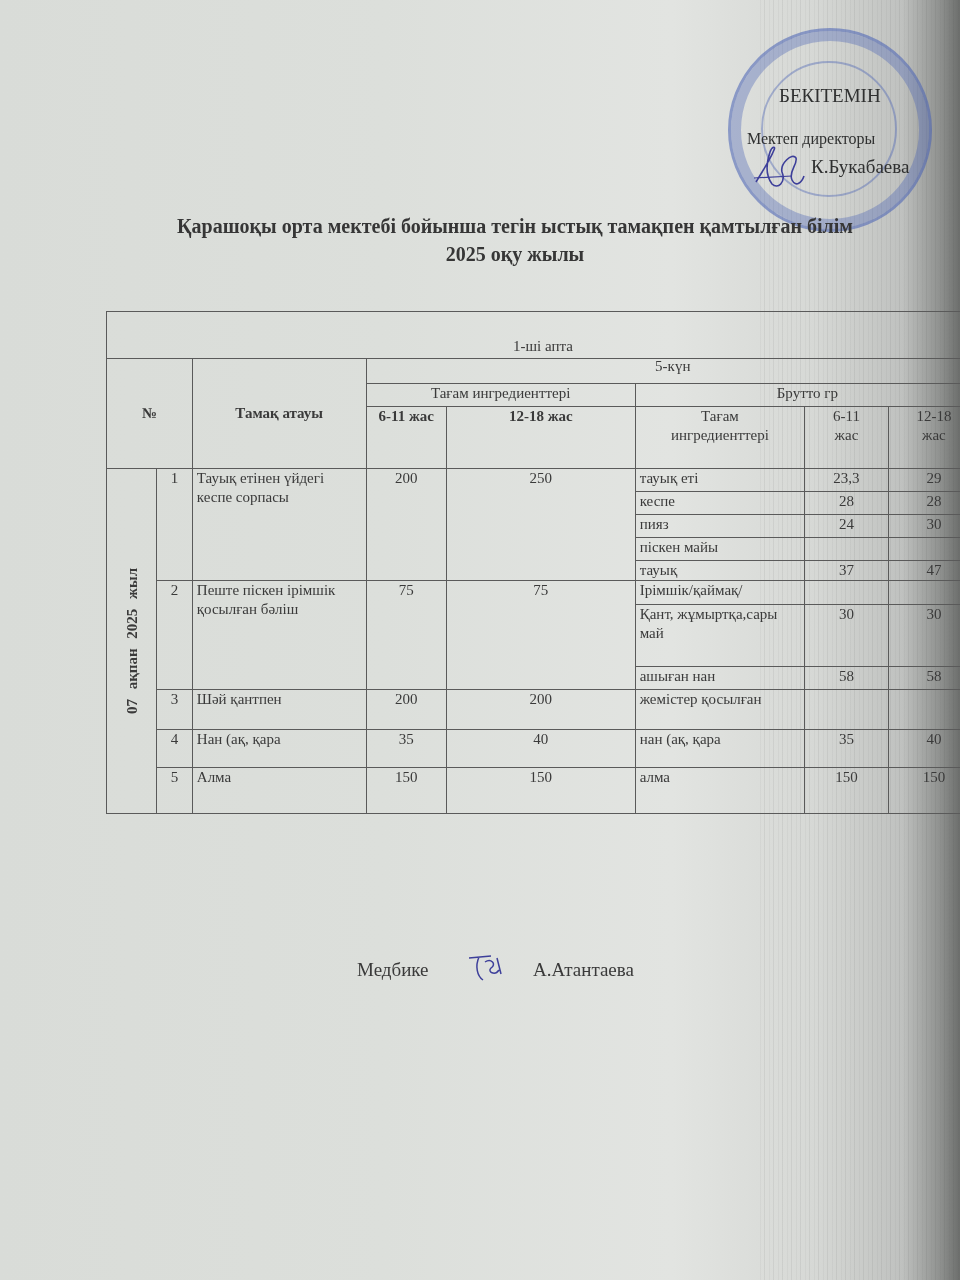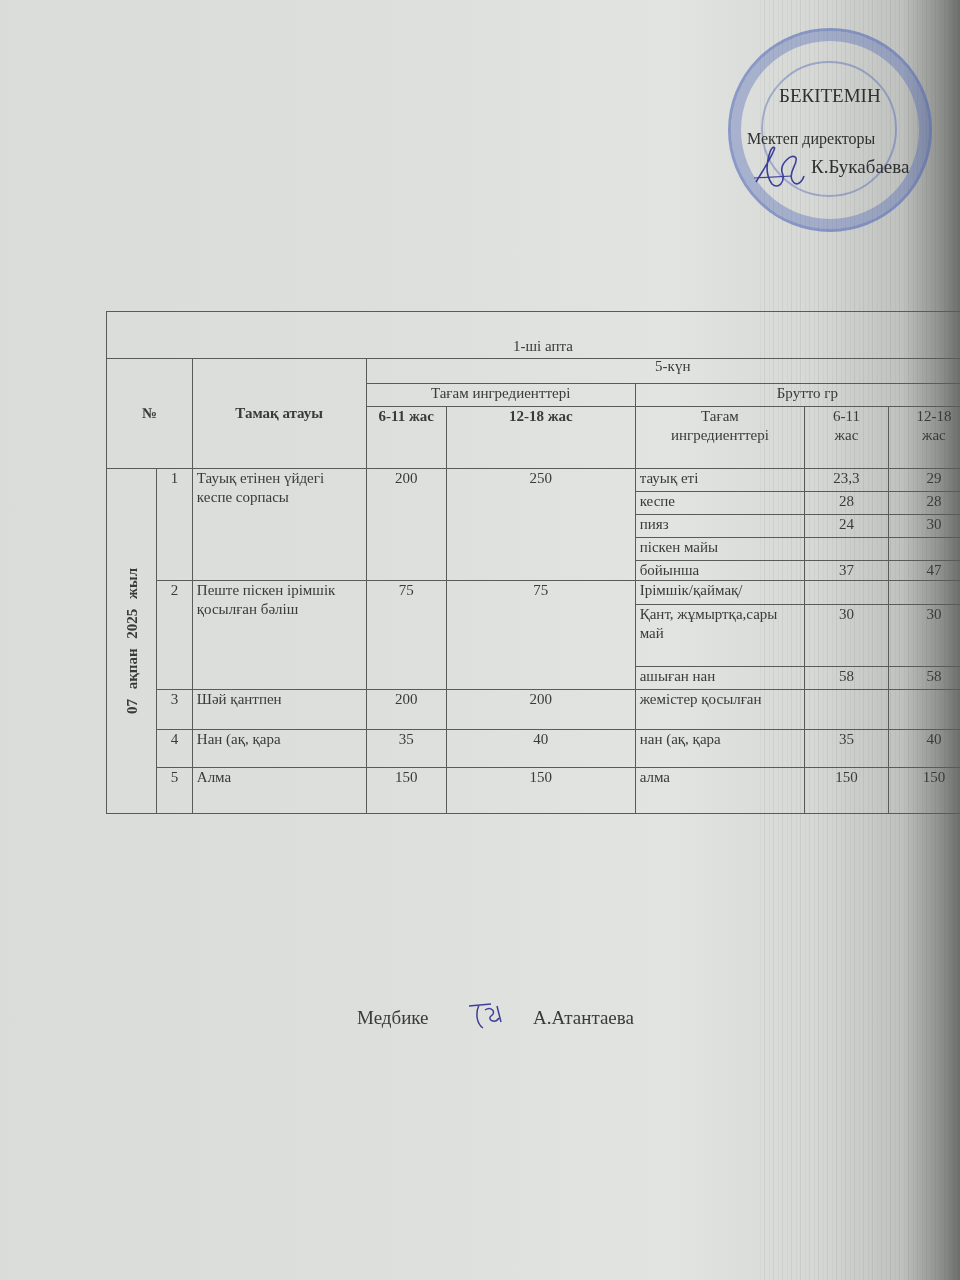--- a/index.html
+++ b/index.html
@@ -38,21 +38,21 @@
   }
   table.menu td { border:1px solid #5a5a5a; padding:0 4px; vertical-align:top; line-height:19px; }
   .c { text-align:center; }
   .b { font-weight:bold; }
   .rot-cell { position:relative; padding:0 !important; }
   .rot-text {
     position:absolute; left:50%; top:50%; transform: translate(-50%,-50%) rotate(-90deg);
     white-space:nowrap; font-weight:bold; font-size:15px; word-spacing:6px;
   }
   .sigs { position:absolute; left:357px; top:958px; font-size:19px; line-height:23px; color:#3a3a3a; }
-  .sig-row { position:relative; height:23px; width:340px;margin-top:48px; }
+  .sig-row { position:relative; height:23px; width:340px; }
   .sig-role { position:absolute; left:0; }
   .sig-name { position:absolute; left:176px; }
   .sig-row.r2 .sig-name { left:174px; }
   .sig-mark { position:absolute; left:104px; top:-6px; width:56px; height:34px; }
 </style>
 </head>
 <body>
 
 <div class="scan-stripes"></div>
 
@@ -64,20 +64,22 @@
   <div class="a1">БЕКІТЕМІН</div>
   <div class="a2">Мектеп директоры</div>
   <div class="a3">К.Букабаева</div>
 </div>
 <svg class="sig-dir" viewBox="0 0 56 50">
   <path d="M4 40 C10 30, 18 18, 22 8 C24 4, 20 4, 18 10 C14 22, 14 34, 20 42 C26 48, 34 40, 30 30 C28 22, 40 10, 44 16 C46 22, 36 30, 40 38 C44 46, 50 40, 52 34" fill="none" stroke="#3d3f9a" stroke-width="1.6"></path>
   <path d="M2 36 L40 34" fill="none" stroke="#3d3f9a" stroke-width="1.2"></path>
 </svg>
 
 <div class="title">
+  <div>Қарашоқы орта мектебі бойынша тегін ыстық тамақпен қамтылған білім</div>
+  <div>2025 оқу жылы</div>
 </div>
 
 <table class="menu">
   <colgroup>
     <col style="width:47px">
       <col style="width:33px">
       <col style="width:162px">
       <col style="width:75px">
     <col style="width:176px">
       <col style="width:158px">
@@ -130,21 +132,21 @@
     <td>пияз</td>
     <td class="c">24</td>
     <td class="c">30</td>
   </tr>
   <tr style="height:23px">
     <td>піскен майы</td>
     <td class="c"></td>
     <td class="c"></td>
   </tr>
   <tr style="height:20px">
-    <td>бойынша</td>
+    <td>тауық</td>
     <td class="c">37</td>
     <td class="c">47</td>
   </tr>
 
   <tr style="height:24px">
     <td rowspan="3" class="c">2</td>
     <td rowspan="3">Пеште піскен ірімшік қосылған бәліш</td>
     <td rowspan="3" class="c">75</td>
     <td rowspan="3" class="c">75</td>
     <td>Ірімшік/қаймақ/</td>

